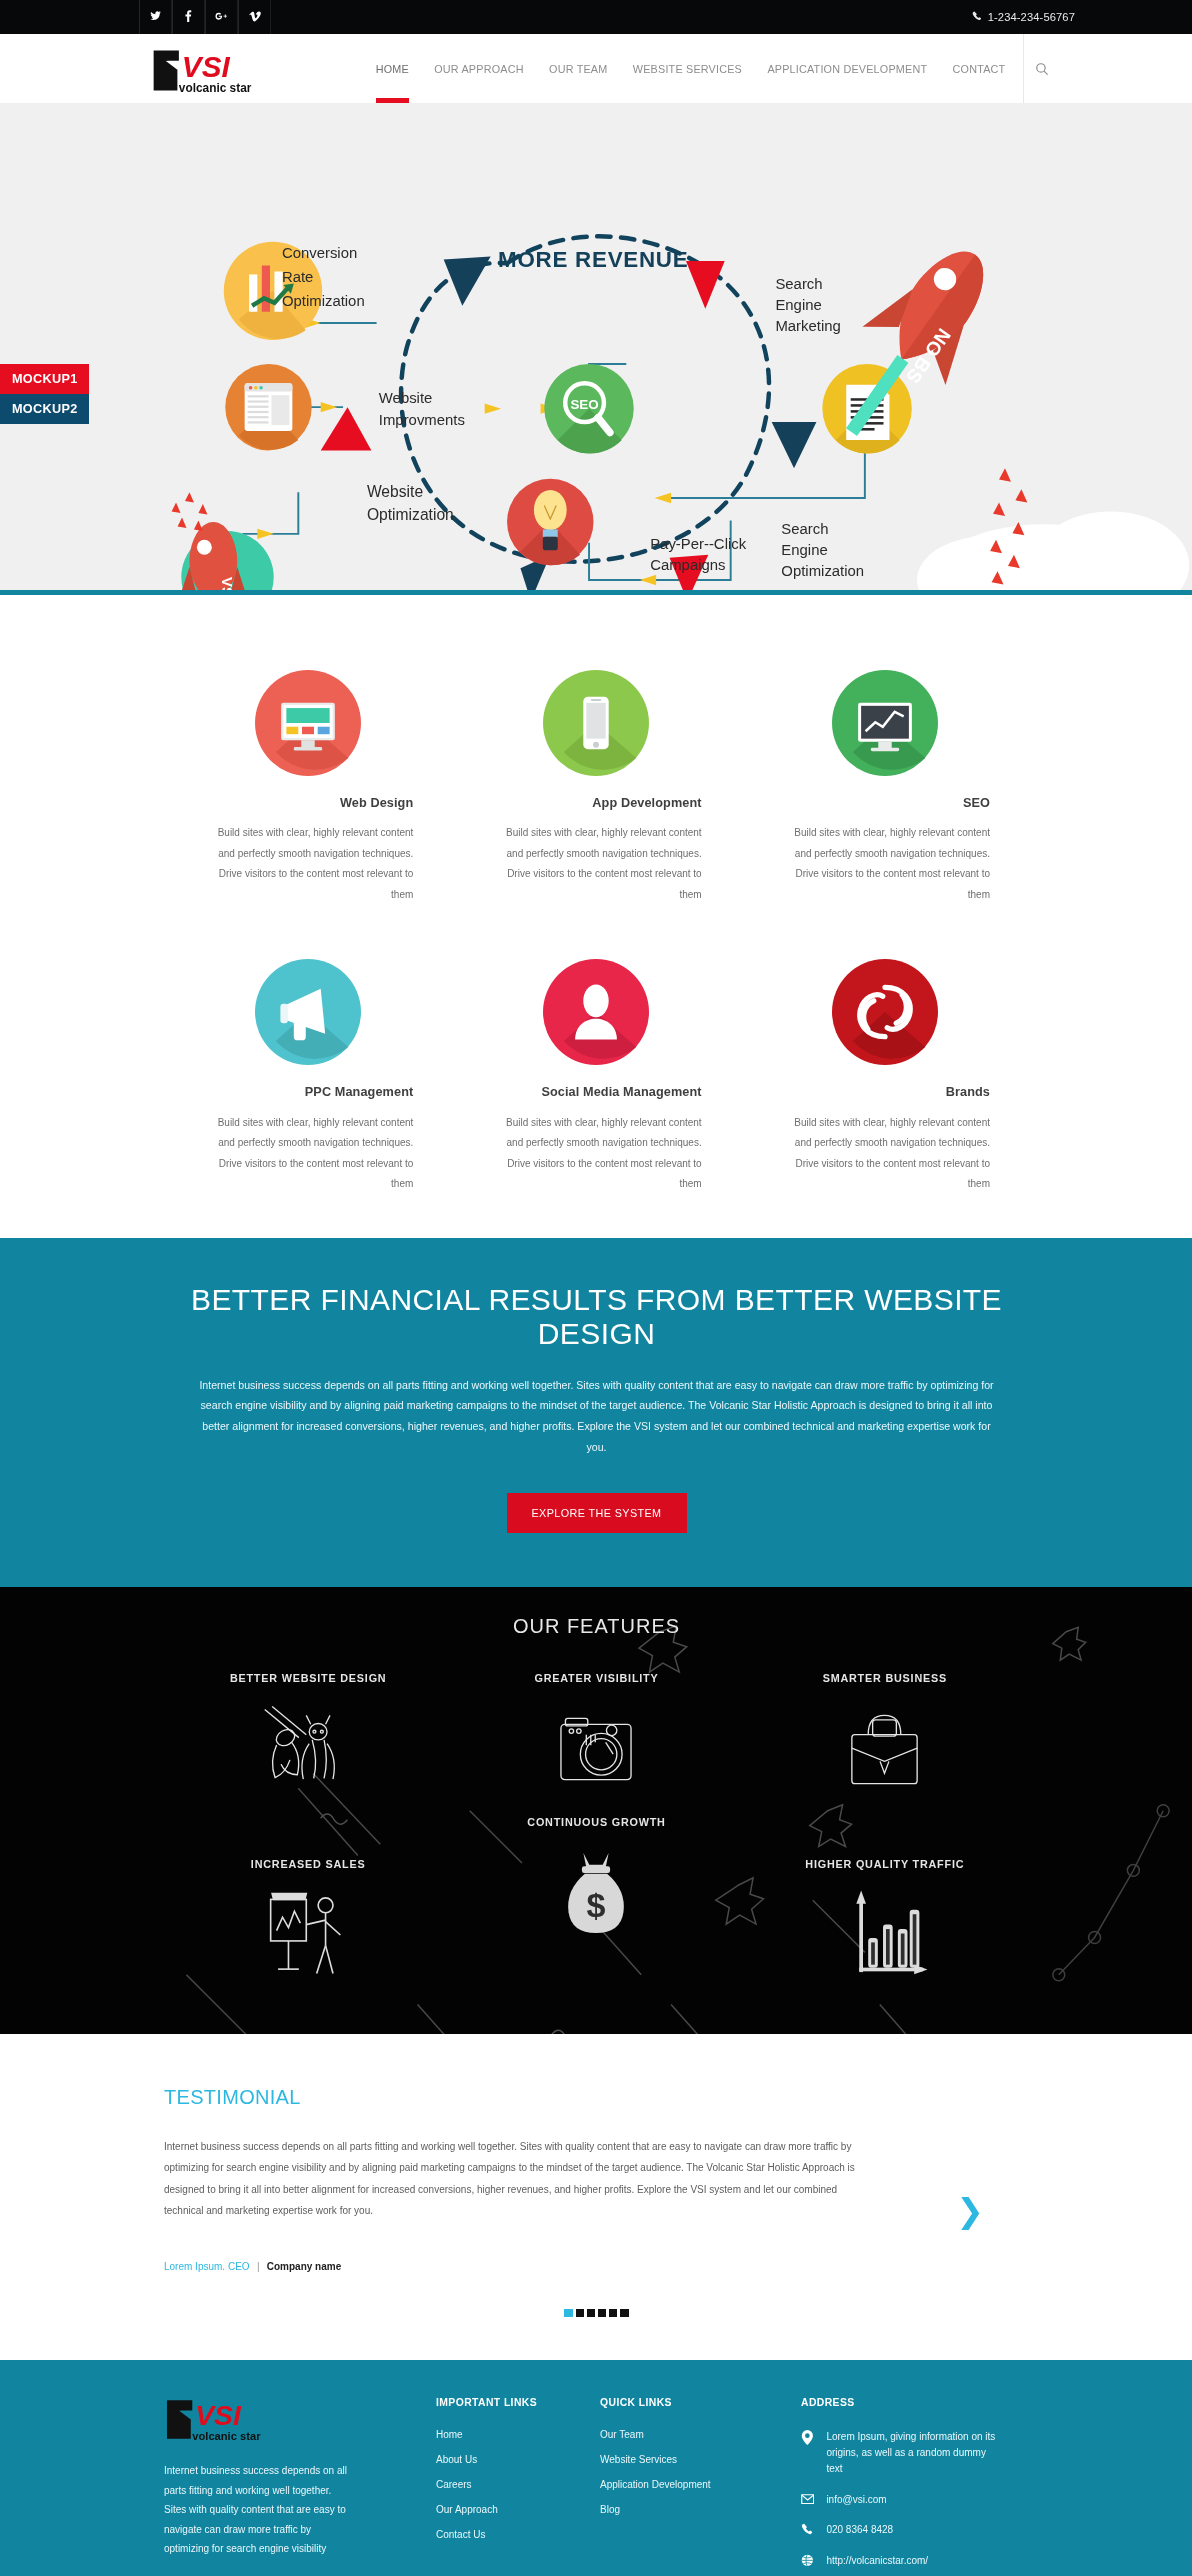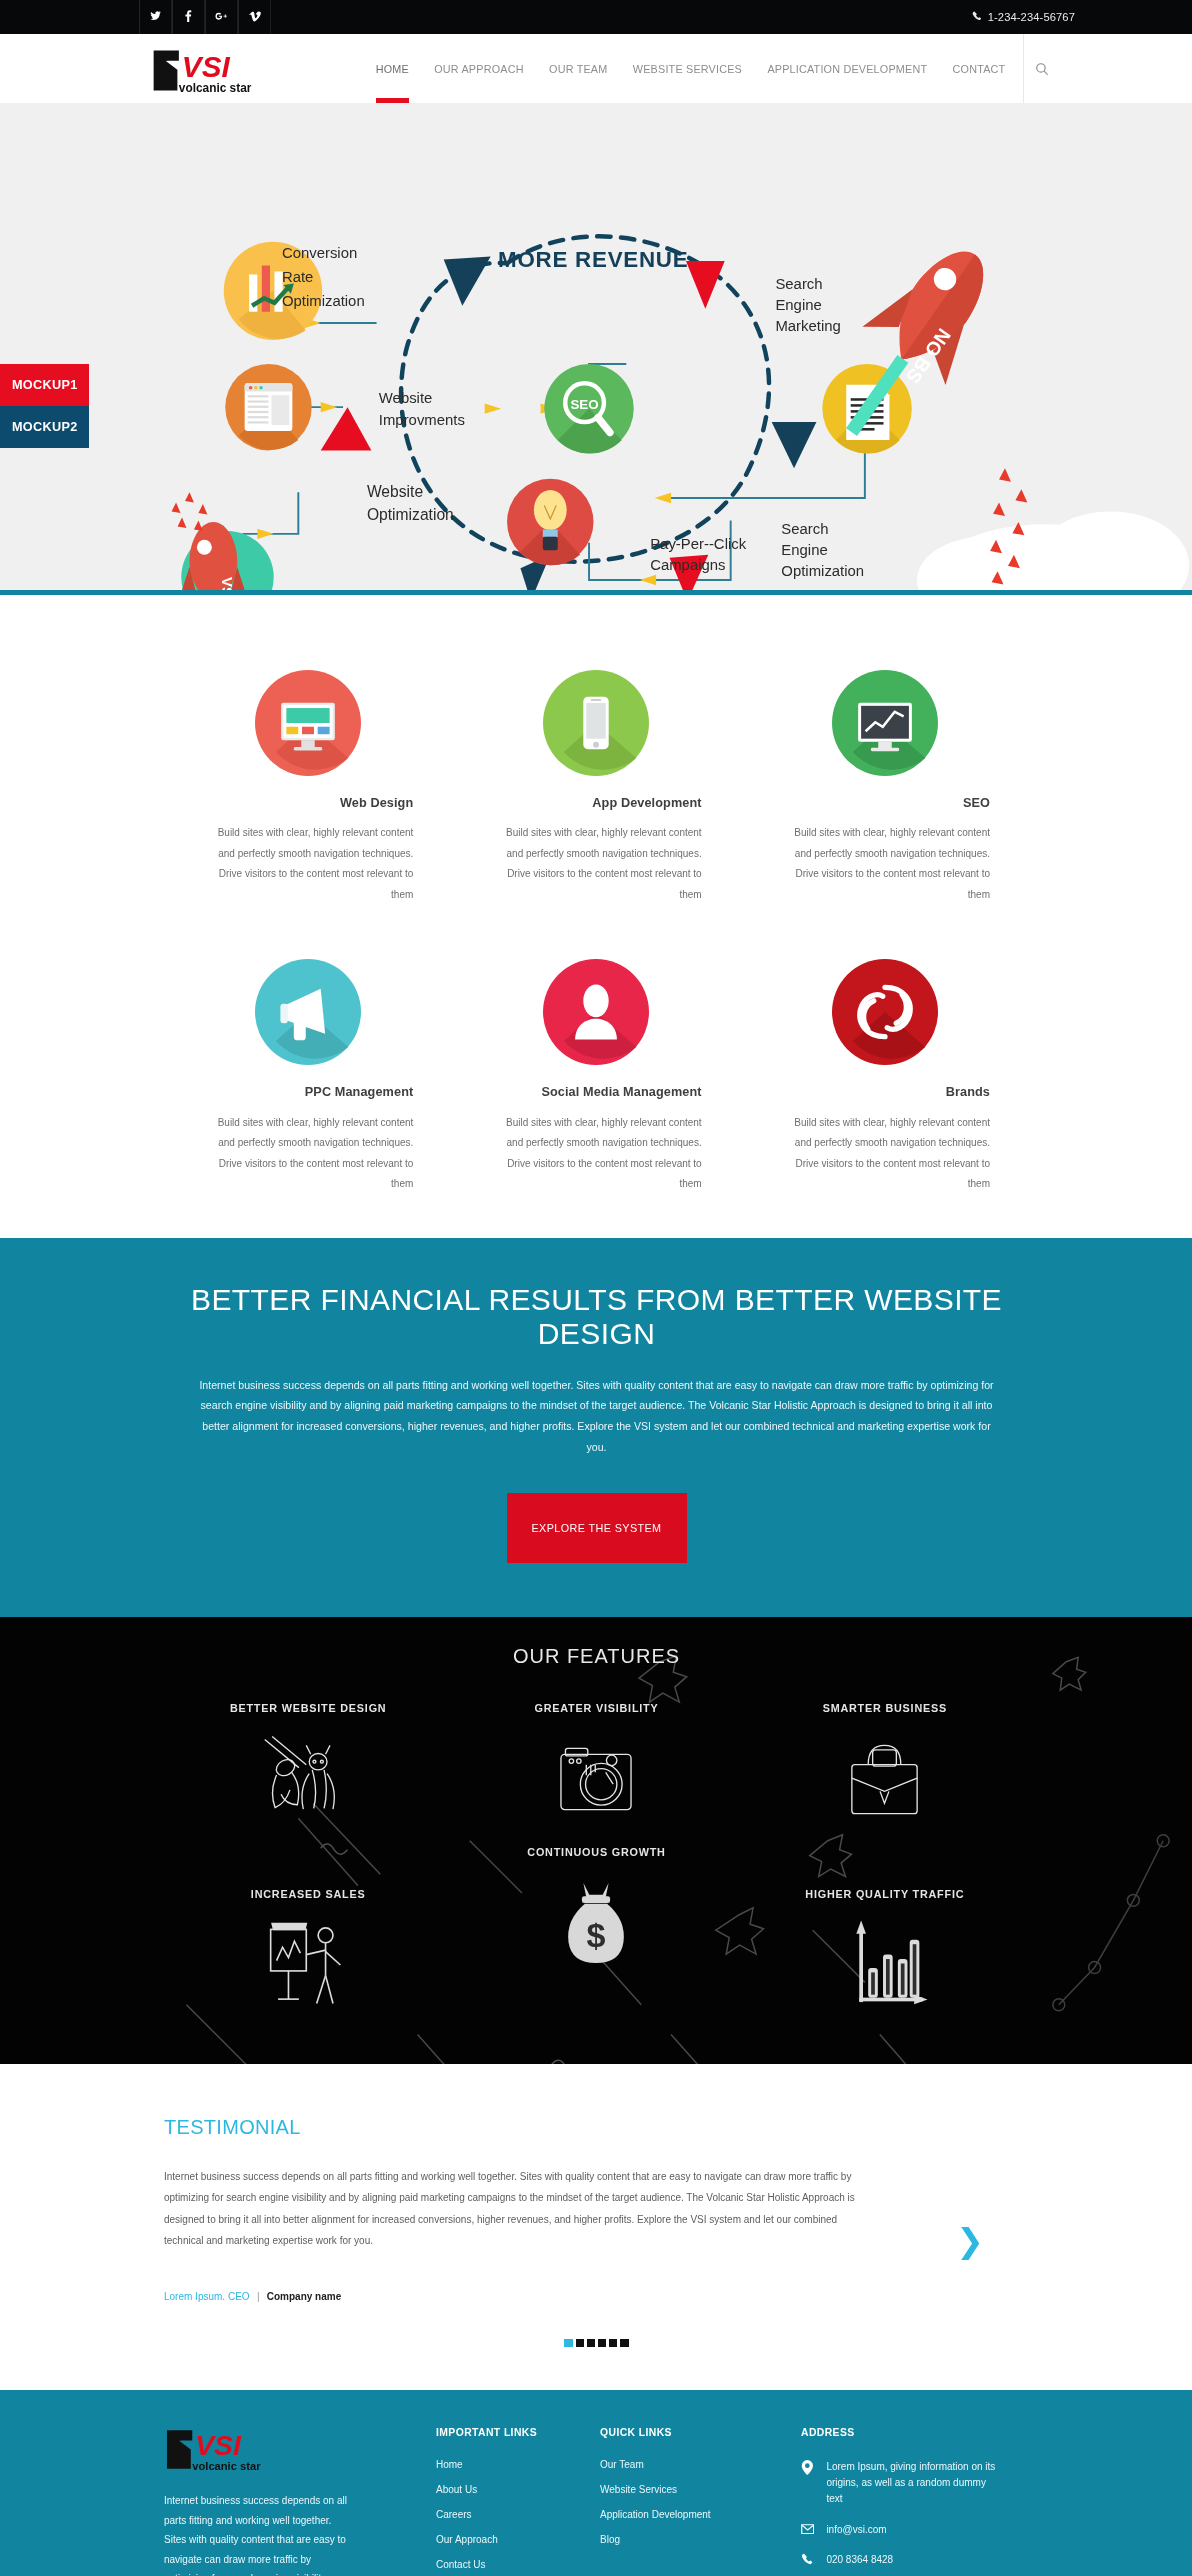--- a/index.html
+++ b/index.html
@@ -63,21 +63,21 @@
   }
   .nav-search svg { stroke:#8d8d8d; fill:none; }
 
   
   .hero {
     background:#f0f0f1; height:492px; position:relative; overflow:hidden;
     border-bottom:5.2px solid #11859f;
   }
   .mockup-tabs { position:absolute; left:0; top:261px; z-index:9; }
   .mockup-tabs div {
-    width:89px; height:42px; display:flex; align-items:center;
+    width:89px; height:30px; display:flex; align-items:center;
     padding-left:12px; color:#fff; font-size:12.7px; font-weight:bold;
     letter-spacing:0.3px; cursor:pointer;
   }
   .mockup-tabs .m1 { background:#e60d21; }
   .mockup-tabs .m2 { background:#0c4a6e; }
   .hero-svg { position:absolute; left:0; top:0; }
 
   
   .services { background:#fff; padding:55px 0 43px; }
   .srow { display:flex; }
@@ -95,21 +95,21 @@
   .cta h2 {
     color:#fff; font-size:30px; font-weight:normal; letter-spacing:0.4px;
     margin-bottom:24px;
   }
   .cta p {
     color:#eaf7fb; font-size:10.6px; line-height:1.95; width:805px;
     margin:0 auto 36px; text-align:center;
   }
   .cta a.btn {
     display:inline-block; background:#d80b1f; color:#fff; text-decoration:none;
-    padding:29px 25px; font-size:10.8px; letter-spacing:0.4px;
+    padding:14px 25px; font-size:10.8px; letter-spacing:0.4px;
   }
 
   
   .features {
     background:#030303; padding:28px 0 49px; position:relative; overflow:hidden;
   }
   .features h2 {
     text-align:center; color:#e8e8e8; font-size:20px; font-weight:normal;
     letter-spacing:1px; margin-bottom:34px; position:relative; z-index:3;
   }

